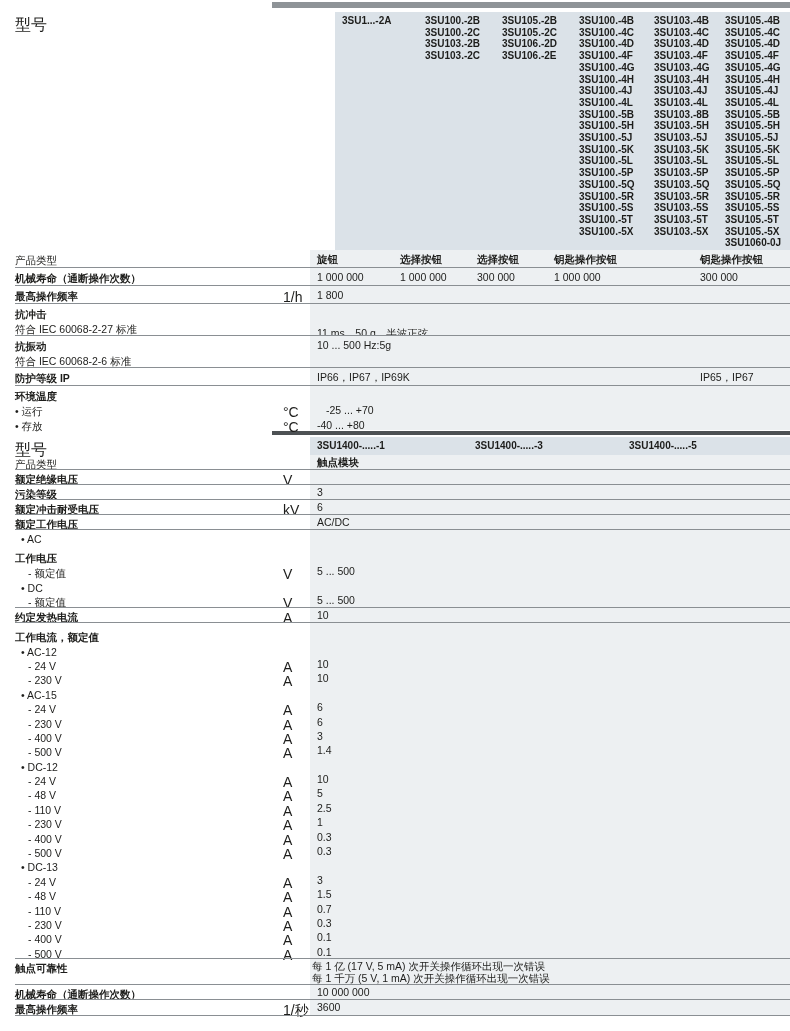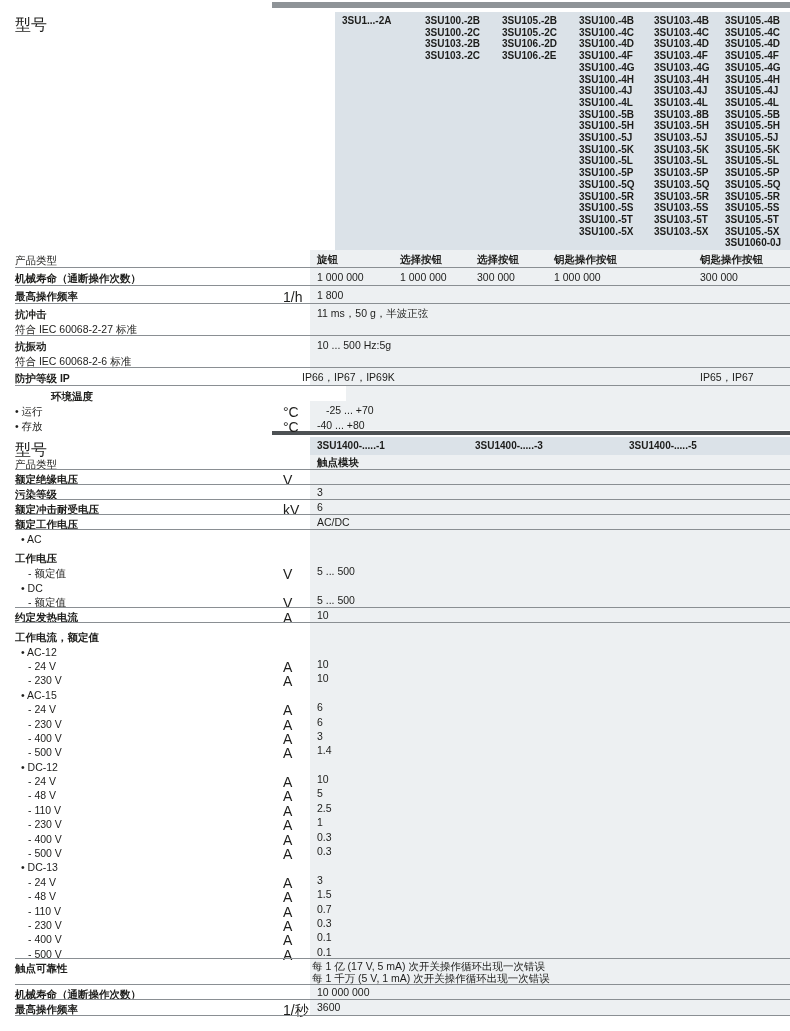--- a/index.html
+++ b/index.html
@@ -182,47 +182,47 @@
           <div class="val" style="left: 317px;">
             <div>1 800</div>
           </div>
         </div>
         <div class="r sep" style="height: 32px;">
           <div class="vbg"></div>
           <div class="lbl">
             <div class="b">抗冲击</div>
             <div>符合 IEC 60068-2-27 标准</div>
           </div>
-          <div class="val" style="left: 317px;">
+          <div class="val" style="left: 317px; margin-top: 20px;">
             <div>11 ms，50 g，半波正弦</div>
           </div>
         </div>
         <div class="r sep" style="height: 32px;">
           <div class="vbg"></div>
           <div class="lbl">
             <div class="b">抗振动</div>
             <div>符合 IEC 60068-2-6 标准</div>
           </div>
           <div class="val" style="left: 317px;">
             <div>10 ... 500 Hz:5g</div>
           </div>
         </div>
         <div class="r sep">
           <div class="vbg"></div>
           <div class="lbl">
             <div class="b">防护等级 IP</div>
           </div>
-          <div class="val" style="left: 302px;">
+          <div class="val" style="left: 317px;">
             <div>IP66，IP67，IP69K</div>
           </div>
           <div class="val" style="left: 700px;">
             <div>IP65，IP67</div>
           </div>
         </div>
-        <div class="r" style="height: 15px; margin-left: 36px;">
+        <div class="r" style="height: 15px;">
           <div class="vbg"></div>
           <div class="lbl">
             <div class="b">环境温度</div>
           </div>
         </div>
         <div class="r" style="height: 14.5px;">
           <div class="vbg"></div>
           <div class="lbl">
             <div>• 运行</div>
           </div>

